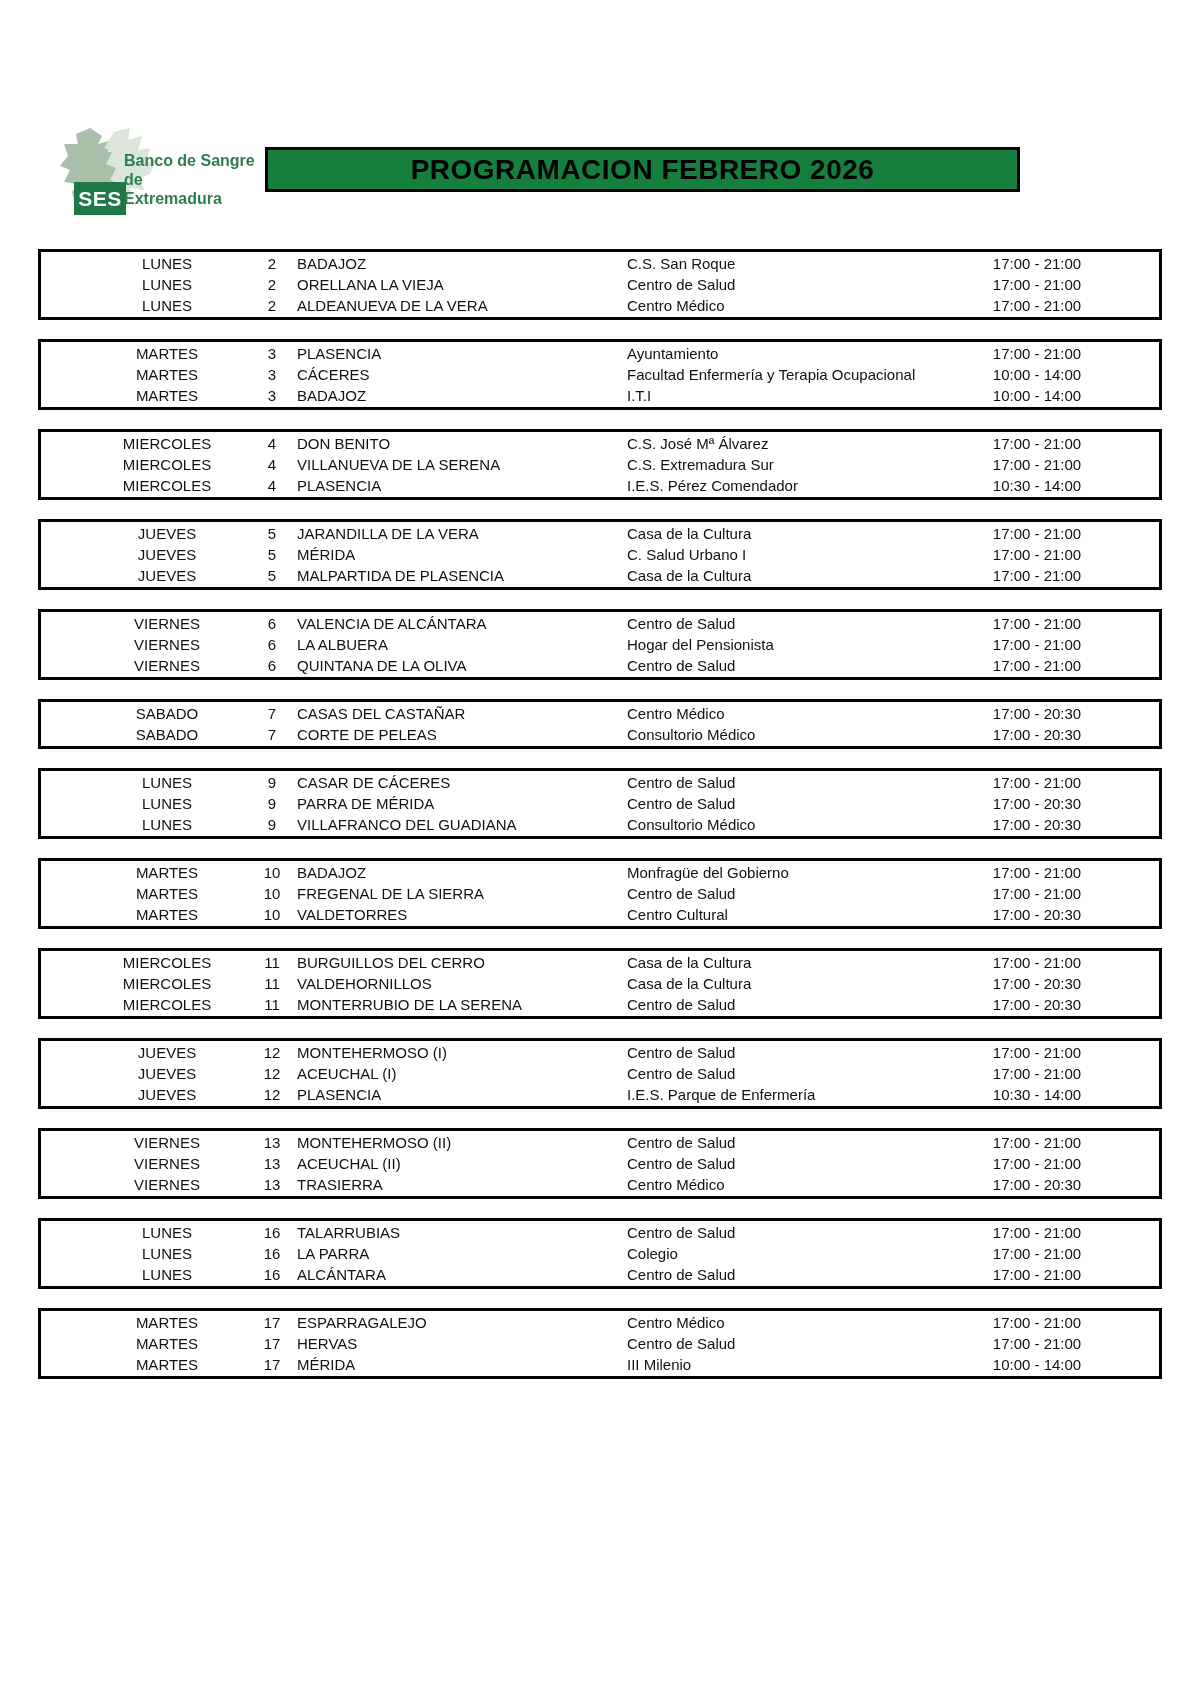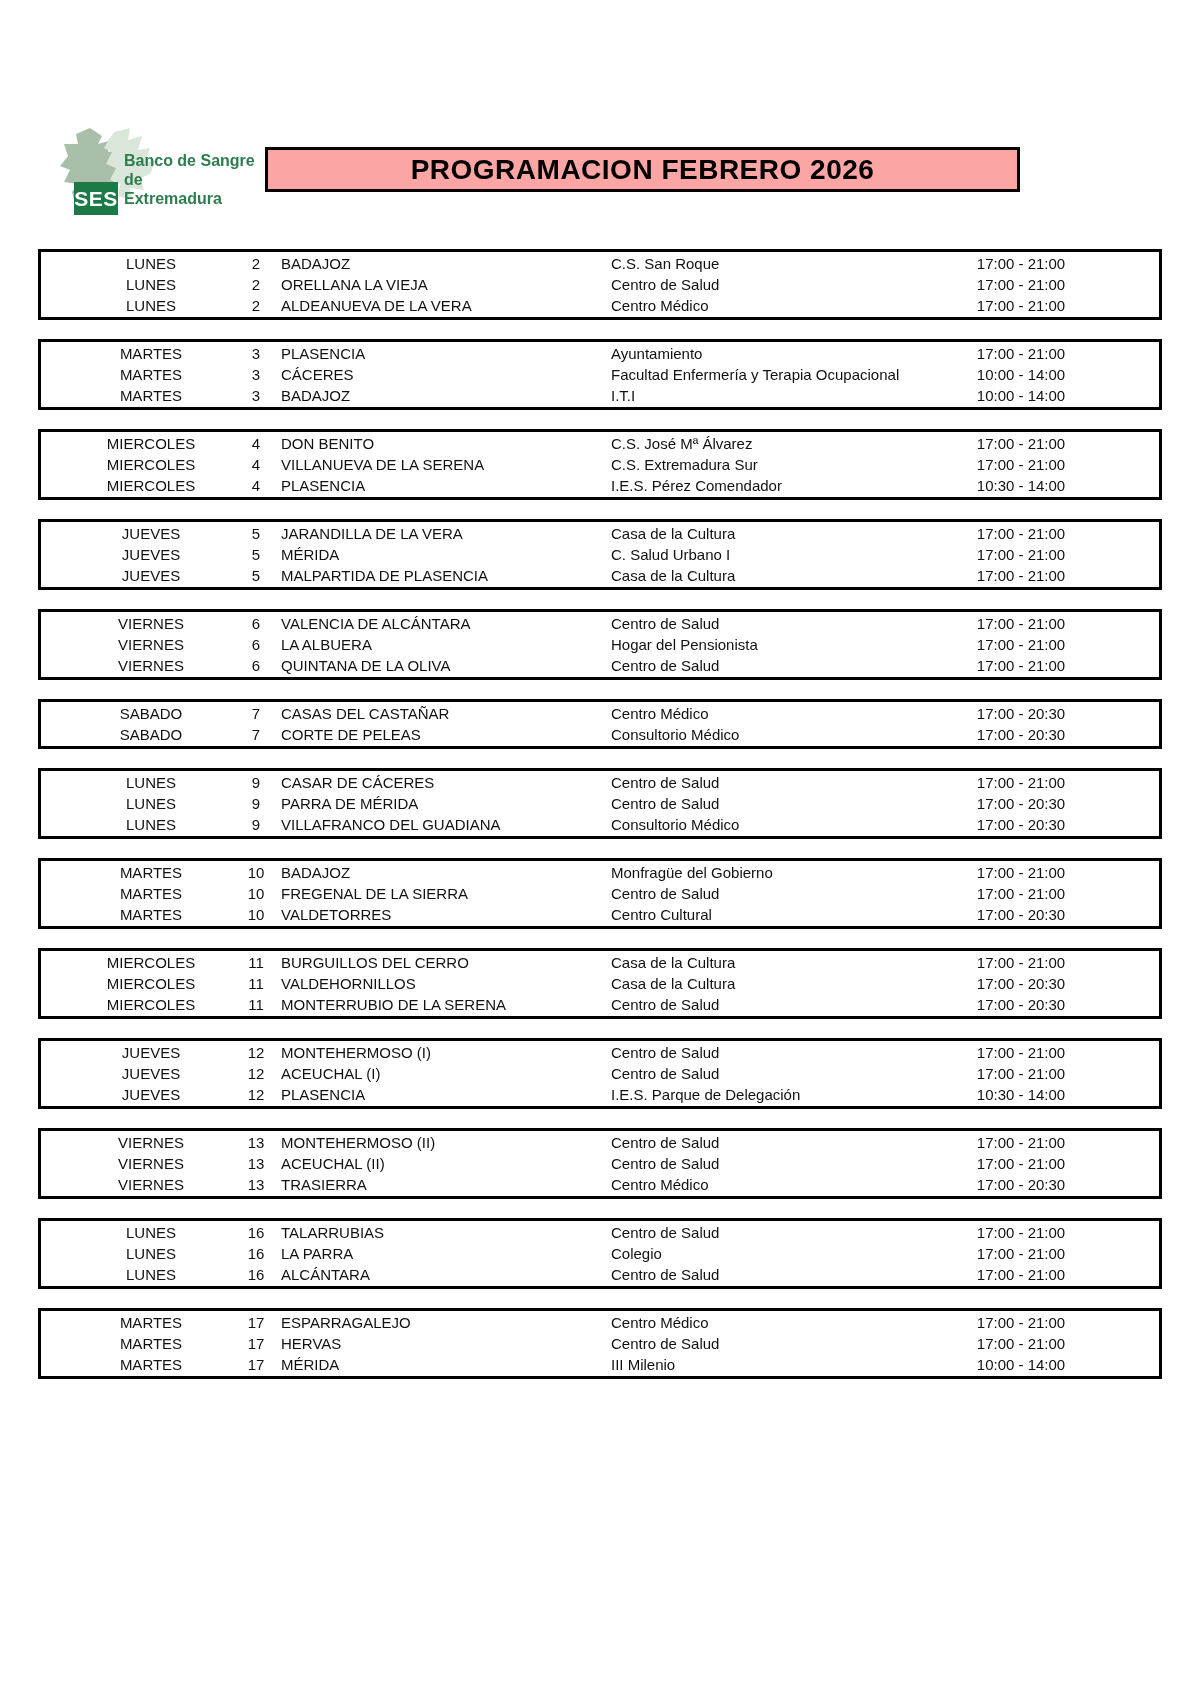--- a/index.html
+++ b/index.html
@@ -4,39 +4,39 @@
 <style>
   html,body{margin:0;padding:0;}
   body{
     width:1200px;height:1697px;background:#ffffff;position:relative;
     font-family:"Liberation Sans", sans-serif;color:#111;
   }
   
   .logo{position:absolute;left:52px;top:126px;width:215px;height:108px;}
   .logo svg{position:absolute;left:0;top:0;}
   .ses-box{
-    position:absolute;left:22px;top:56px;width:44px;height:33px;
+    position:absolute;left:22px;top:56px;width:52px;height:33px;
     background:#1d7a48;display:flex;align-items:center;justify-content:center;
   }
   .ses-box span{color:#ffffff;font-weight:bold;font-size:21px;letter-spacing:.5px;}
   .logo-text{
     position:absolute;left:72px;top:25px;color:#2e7d4f;font-weight:bold;
     font-size:16px;line-height:19px;white-space:pre-line;
   }
   .banner{
     position:absolute;left:265px;top:147px;width:749px;height:39px;
-    background:#fca5a5;border:3px solid #000;
+    background:#15803d;border:3px solid #000;
     display:flex;align-items:center;justify-content:center;
   }
   .banner span{font-size:28px;font-weight:bold;color:#000;letter-spacing:.5px;}
   
   .schedule{position:absolute;left:0;top:249px;width:1200px;}
   .block{
     margin:0 38px 19px 38px;border:3px solid #000;background:#fff;
-    padding:1px 0;
+    padding:1px 16px;
   }
   .row{
     display:grid;
     grid-template-columns:160px 50px 330px 340px 140px;
     padding-left:30px;height:21px;align-items:center;
     font-size:15px;line-height:21px;color:#111;
   }
   .cell{white-space:nowrap;}
   .cell.day,.cell.date,.cell.time{text-align:center;}
   .cell.city,.cell.location{text-align:left;}
@@ -274,21 +274,21 @@
         <span class="cell day">JUEVES</span>
         <span class="cell date">12</span>
         <span class="cell city">ACEUCHAL (I)</span>
         <span class="cell location">Centro de Salud</span>
         <span class="cell time">17:00 - 21:00</span>
       </div>
       <div class="row">
         <span class="cell day">JUEVES</span>
         <span class="cell date">12</span>
         <span class="cell city">PLASENCIA</span>
-        <span class="cell location">I.E.S. Parque de Delegación</span>
+        <span class="cell location">I.E.S. Parque de Enfermería</span>
         <span class="cell time">10:30 - 14:00</span>
       </div>
     </div>
     <div class="block">
       <div class="row">
         <span class="cell day">VIERNES</span>
         <span class="cell date">13</span>
         <span class="cell city">MONTEHERMOSO (II)</span>
         <span class="cell location">Centro de Salud</span>
         <span class="cell time">17:00 - 21:00</span>

